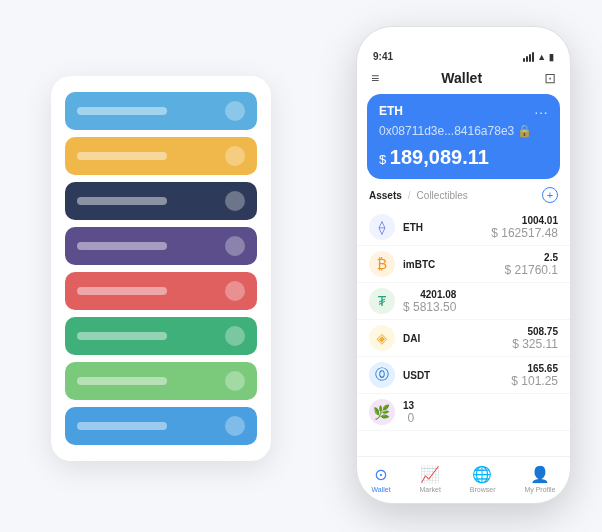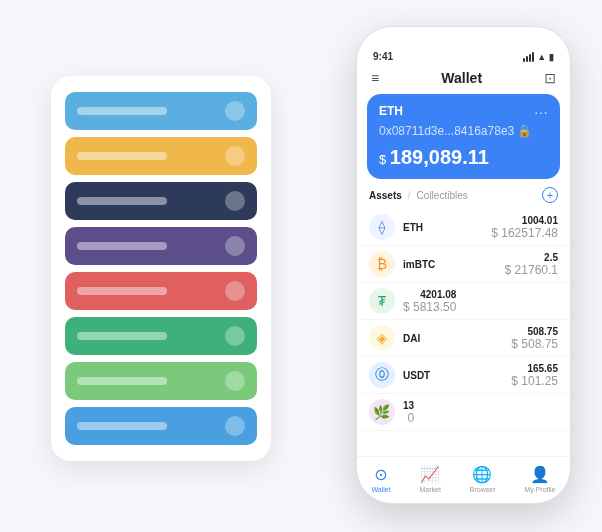--- a/index.html
+++ b/index.html
@@ -397,21 +397,21 @@
     <div class="asset-values">
       <div class="asset-amount">4201.08</div>
       <div class="asset-usd">$ 5813.50</div>
     </div>
   </div>
         <div class="asset-item">
     <div class="asset-icon" style="background:#fff8e1; color:#f5ac37; font-size:14px;">◈</div>
     <span class="asset-name">DAI</span>
     <div class="asset-values">
       <div class="asset-amount">508.75</div>
-      <div class="asset-usd">$ 508.75</div>
+      <div class="asset-usd">$ 325.11</div>
     </div>
   </div>
         <div class="asset-item">
     <div class="asset-icon" style="background:#e3f0ff; color:#2775ca; font-size:14px;">⓪</div>
     <span class="asset-name">USDT</span>
     <div class="asset-values">
       <div class="asset-amount">165.65</div>
       <div class="asset-usd">$ 101.25</div>
     </div>
   </div>

